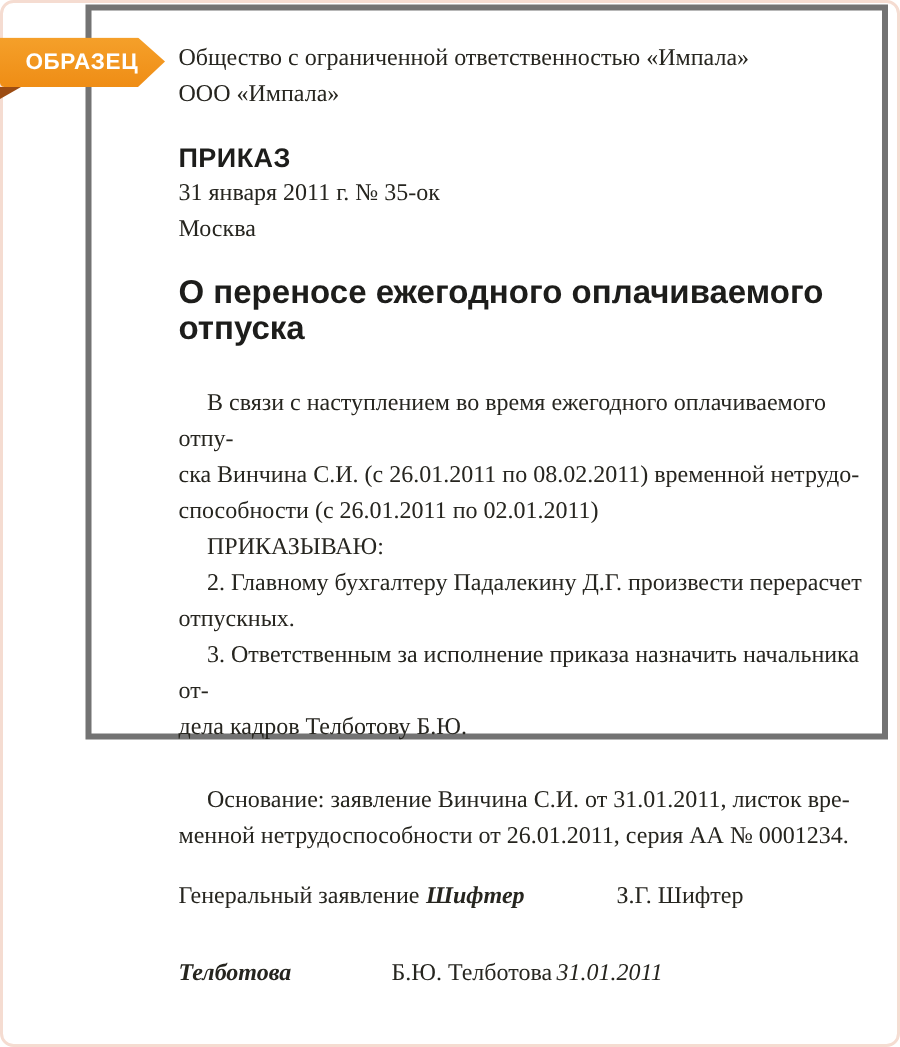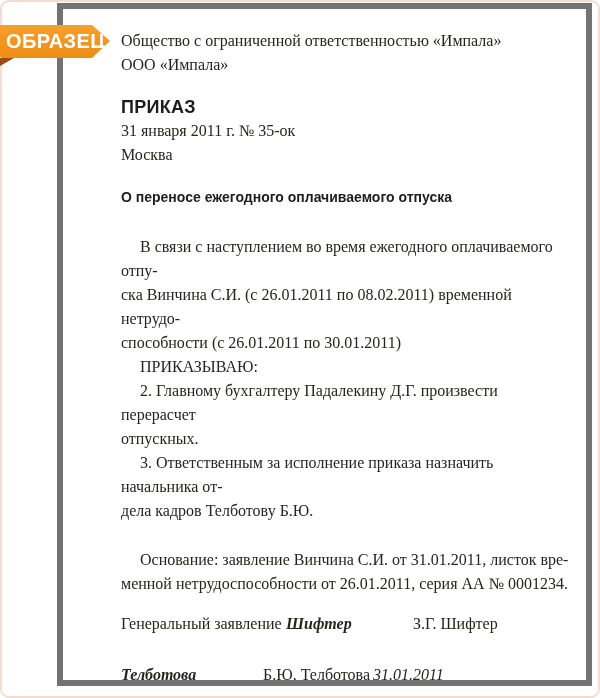--- a/index.html
+++ b/index.html
@@ -15,23 +15,23 @@
   .outer-frame {
     position: absolute; inset: 0;
     border: 2px solid #f5dcd1;
     border-radius: 9px;
     pointer-events: none;
     z-index: 5;
   }
   .page {
     position: absolute;
     left: 57px; top: 3px;
-    width: 535px; height: 683px;
+    width: 535px; height: 490px;
     background: #ffffff;
-    border: 6px solid #737373;
+    border: 4px solid #737373;
     box-sizing: border-box;
   }
   .content {
     padding: 20px 12px 0 58px;
     font-size: 16px;
     line-height: 24px;
   }
   .pre { white-space: pre-line; }
   .indent { text-indent: 19px; }
 
@@ -39,21 +39,21 @@
     font-family: "Liberation Sans", sans-serif;
     font-weight: bold;
     font-size: 18px;
     margin-top: 18px;
     letter-spacing: 0.3px;
     color: #1d1d1b;
   }
   .subject {
     font-family: "Liberation Sans", sans-serif;
     font-weight: bold;
-    font-size: 14px;
+    font-size: 22px;
     margin-top: 18px;
     color: #1d1d1b;
   }
   .main-block { margin-top: 26px; }
   .basis { margin-top: 25px; }
 
   .sign-row {
     display: flex;
     margin-top: 16px;
   }
@@ -73,24 +73,24 @@
     left: 0; top: 25px;
     width: 110px; height: 33px;
     background: linear-gradient(#f5a02a, #ef8d15);
     clip-path: polygon(0 0, 92px 0, 110px 16px, 92px 100%, 0 100%);
     z-index: 10;
     border-radius: 0 0 0 3px;
   }
   .ribbon-label {
     font-family: "Liberation Sans", sans-serif;
     font-weight: bold;
-    font-size: 20px;
+    font-size: 15px;
     color: #ffffff;
     line-height: 33px;
-    padding-left: 6px;
+    padding-left: 17px;
     letter-spacing: 0.4px;
   }
   .ribbon-fold {
     position: absolute;
     left: 0; top: 58px;
     width: 14px; height: 8px;
     background: #9c4c12;
     clip-path: polygon(0 0, 100% 0, 0 100%);
     z-index: 9;
   }
@@ -106,21 +106,21 @@
 
     <div class="doc-type">ПРИКАЗ</div>
     <div>31 января 2011 г. № 35-ок</div>
     <div>Москва</div>
 
     <div class="subject">О переносе ежегодного оплачиваемого отпуска</div>
 
     <div class="main-block">
       <div class="pre indent">В связи с наступлением во время ежегодного оплачиваемого отпу-
 ска Винчина С.И. (с 26.01.2011 по 08.02.2011) временной нетрудо-
-способности (с 26.01.2011 по 30.01.2011)</div>
+способности (с 26.01.2011 по 02.01.2011)</div>
       <div class="indent">ПРИКАЗЫВАЮ:</div>
       <div class="pre indent">2. Главному бухгалтеру Падалекину Д.Г. произвести перерасчет
 отпускных.</div>
       <div class="pre indent">3. Ответственным за исполнение приказа назначить начальника от-
 дела кадров Телботову Б.Ю.</div>
     </div>
 
     <div class="pre indent basis">Основание: заявление Винчина С.И. от 31.01.2011, листок вре-
 менной нетрудоспособности от 26.01.2011, серия АА № 0001234.</div>
 

